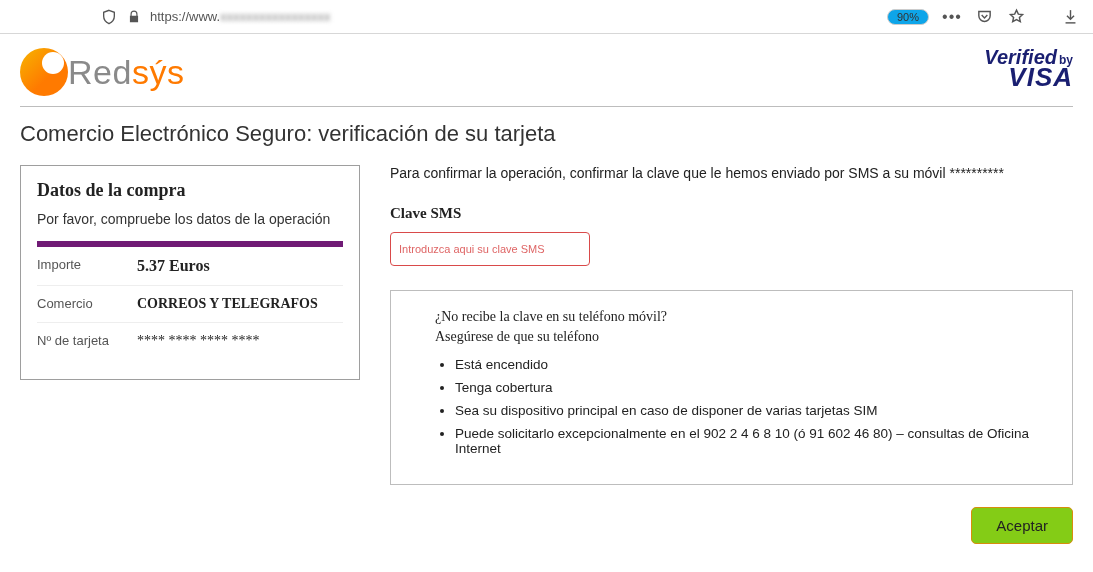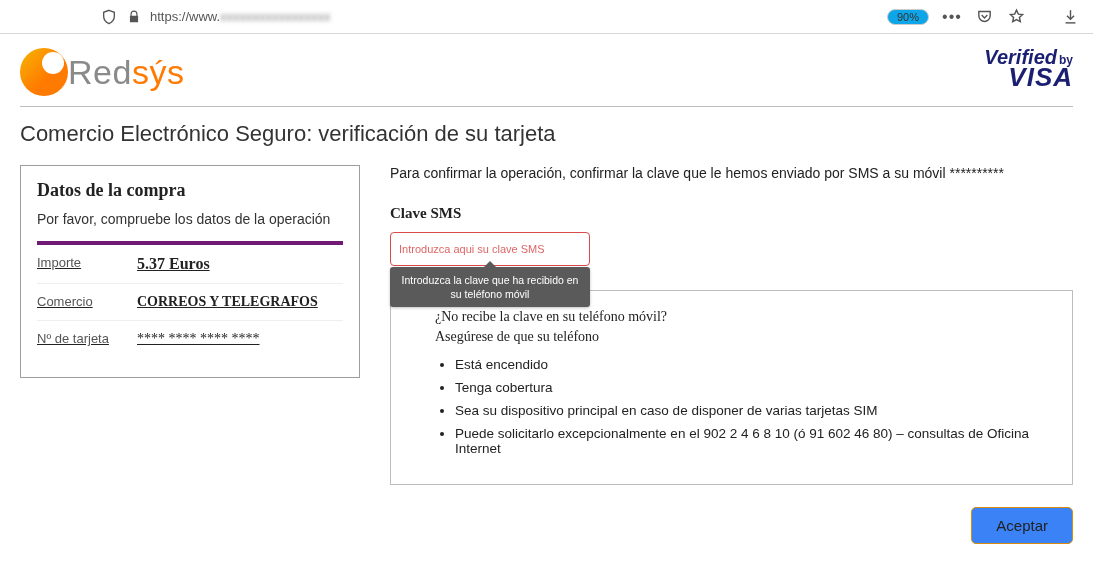--- a/index.html
+++ b/index.html
@@ -72,21 +72,21 @@
     color:#333;
   }
   .content-row { display:flex; gap:30px; margin-top:18px; align-items:flex-start;}
   .purchase-box {
     border:1px solid #9e9e9e;
     width:340px;
     padding:14px 16px 20px 16px;
   }
   .box-title { font-size:18px; font-weight:bold; font-family: Georgia, 'Times New Roman', serif; color:#222; margin-bottom:10px;}
   .box-sub { font-size:14px; color:#333; margin-bottom:14px;}
-  .data-rows { border-top:4px solid #701a75;text-decoration:underline; }
+  .data-rows { border-top:6px solid #701a75; }
   .data-row { display:flex; padding:10px 0; border-bottom:1px solid #eee; }
   .data-row:last-child { border-bottom:none; }
   .data-label { width:100px; font-size:13px; color:#555;}
   .data-val { font-size:14px; color:#222; font-family: Georgia,'Times New Roman',serif;}
   .data-val.strong { font-weight:bold; font-size:16px;}
   .right-col { flex:1; position:relative;}
   .instruct { font-size:14px; color:#222; margin-bottom:24px;}
   .field-label { font-weight:bold; font-size:15px; font-family: Georgia,'Times New Roman',serif; margin-bottom:10px;}
   .sms-input {
     width:200px; height:34px;
@@ -120,21 +120,21 @@
     font-family: Georgia,'Times New Roman',serif;
     font-size:14px;
     color:#222;
   }
   .help-box .q { margin-bottom:4px;}
   .help-box .q2 { margin-bottom:12px;}
   .help-box ul { margin:0; padding-left:20px; }
   .help-box li { margin:8px 0; font-family: Arial, sans-serif; font-size:13.5px;}
   .accept-row { display:flex; justify-content:flex-end; margin-top:22px;}
   .accept-btn {
-    background:#3b82f6;
+    background:#84cc16;
     border:1px solid #d88c0d;
     color:#222;
     font-size:15px;
     padding:9px 24px;
     border-radius:5px;
     cursor:pointer;
   }
 </style>
 </head>
 <body>
@@ -216,21 +216,20 @@
           <div class="data-label">Nº de tarjeta</div>
           <div class="data-val">**** **** **** ****</div>
         </div>
       </div>
     </div>
 
     <div class="right-col">
       <div class="instruct">Para confirmar la operación, confirmar la clave que le hemos enviado por SMS a su móvil **********</div>
       <div class="field-label">Clave SMS</div>
       <input class="sms-input" type="text" placeholder="Introduzca aqui su clave SMS" style="">
-      <div class="tooltip">Introduzca la clave que ha recibido en su teléfono móvil</div>
 
       <div class="help-box">
         <div class="q">¿No recibe la clave en su teléfono móvil?</div>
         <div class="q2">Asegúrese de que su teléfono</div>
         <ul>
           <li>Está encendido</li>
           <li>Tenga cobertura</li>
           <li>Sea su dispositivo principal en caso de disponer de varias tarjetas SIM</li>
           <li>Puede solicitarlo excepcionalmente en el 902 2 4 6 8 10 (ó 91 602 46 80) – consultas de Oficina Internet</li>
         </ul>

